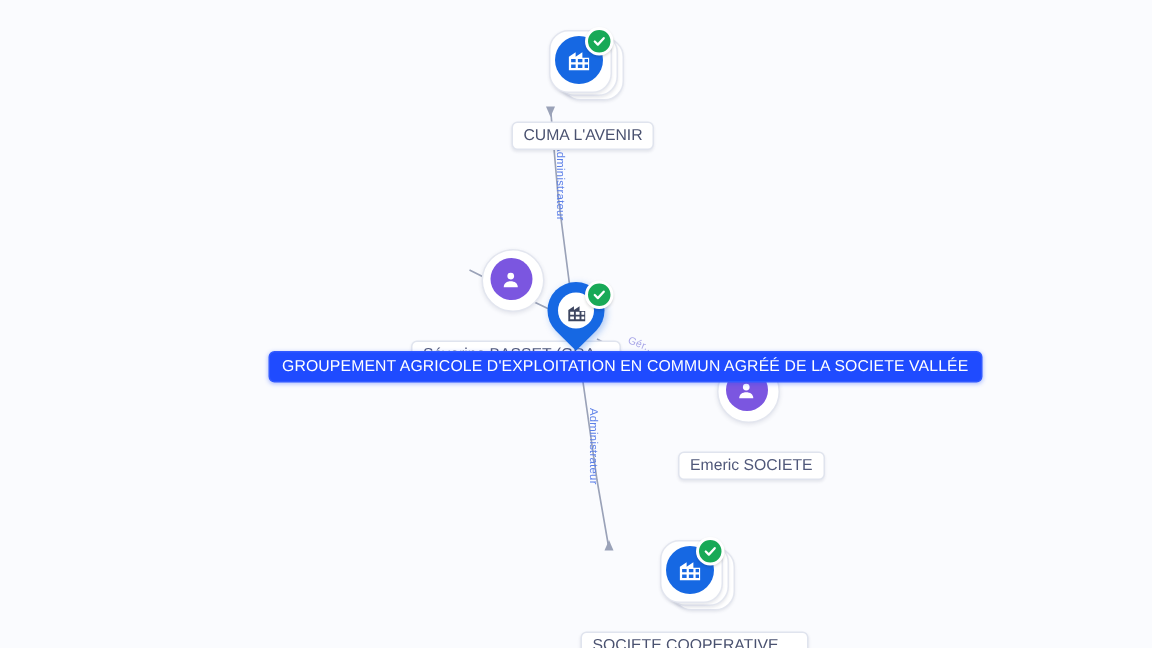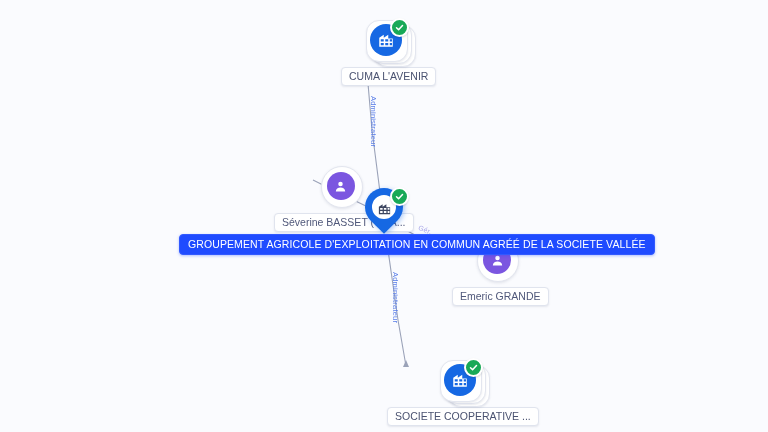--- a/index.html
+++ b/index.html
@@ -67,21 +67,21 @@
   .badge{
     position:absolute;right:-1px;top:-2px;width:15px;height:15px;border-radius:50%;
     background:#18a957;border:2px solid #ffffff;
     display:flex;align-items:center;justify-content:center;
     box-shadow:0 1px 2px rgba(0,0,0,.15);
   }
   .badge svg{display:block;}
 
   
   .nlabel{
-    margin-top:1px;
+    margin-top:15px;
     background:#ffffff;
     border:1px solid #e0e4ee;
     border-radius:4px;
     padding:2px 7px 3px 7px;
     font-size:10.5px;
     line-height:12px;
     color:#4a5270;
     white-space:nowrap;
     box-shadow:0 1px 2px rgba(40,50,90,.10);
   }
@@ -184,21 +184,21 @@
       <div class="person-wrap">
         <div class="person-ring"></div>
         <div class="person-disc">
           <svg width="15" height="15" viewBox="0 0 24 24" fill="#ffffff">
             <circle cx="12" cy="8" r="3.6"></circle>
             <path d="M4.5 20c0-4.2 3.4-6.4 7.5-6.4s7.5 2.2 7.5 6.4z"></path>
           </svg>
         </div>
       </div>
     </div>
-    <div class="nlabel person">Emeric GRANDE</div>
+    <div class="nlabel person">Emeric SOCIETE</div>
   </div>
 
   <div class="node" style="left:387px;top:360px;z-index:20;text-align:center;">
     <div class="node-art">
       <div class="stack">
         <i class="s3"></i>
         <i class="s2"></i>
         <i class="s1"></i>
         <div class="disc">
           <svg width="18" height="18" viewBox="0 0 24 24" fill="#ffffff">

